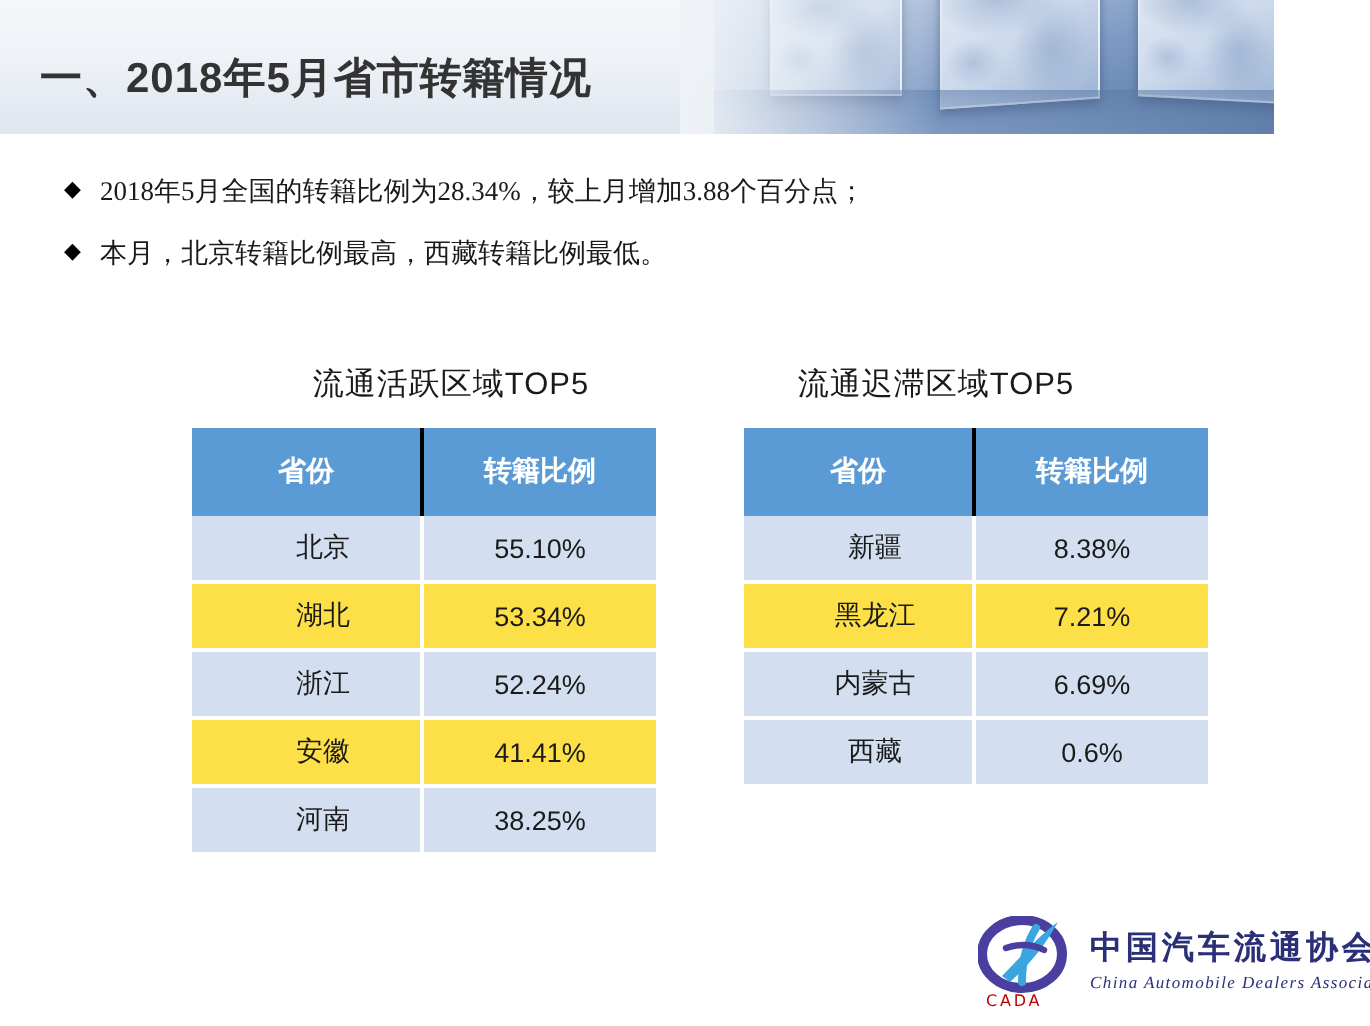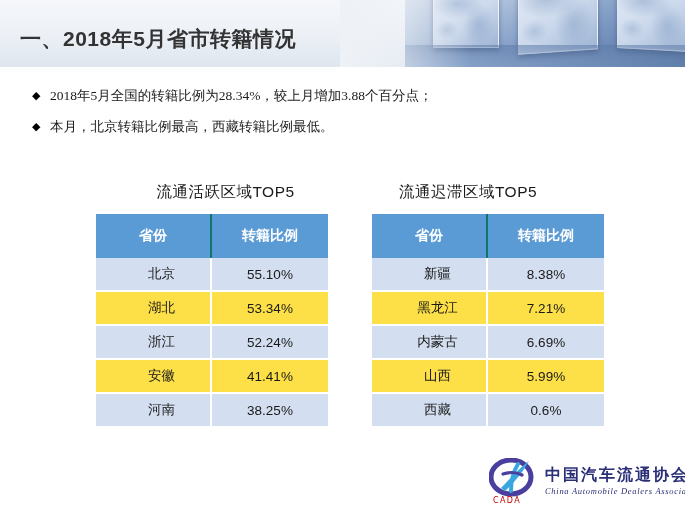--- a/index.html
+++ b/index.html
@@ -12,21 +12,21 @@
     background: #ffffff;
     font-family: "Liberation Sans", "DejaVu Sans", sans-serif;
     overflow: hidden;
     position: relative;
   }
 
   
   .slide-header {
     position: absolute;
     left: 0; top: 0;
-    width: 685px;
+    width: 637px;
     height: 67px;
     background: linear-gradient(180deg, #f5f7fa 0%, #eef2f7 45%, #dfe6ef 100%);
     overflow: hidden;
   }
   .header-deco {
     position: absolute;
     right: 0; top: 0;
     width: 280px;
     height: 67px;
     overflow: hidden;
@@ -138,21 +138,21 @@
     color: #1a1a1a;
     font-weight: normal;
   }
   table.data-table thead th {
     background: #5b9bd5;
     color: #ffffff;
     font-weight: bold;
     height: 44px;
     font-size: 14px;
   }
-  table.data-table thead th.col-prov { border-right: 2px solid #0f766e; }
+  table.data-table thead th.col-prov { border-right: 2px solid #000000; }
   table.data-table tbody td       { border-bottom: 2px solid #ffffff; }
   table.data-table tbody td.col-prov { border-right: 2px solid #ffffff; padding-left: 17px; }
   table.data-table tbody tr.odd  td { background: #d3dff0; }
   table.data-table tbody tr.even td { background: #fde047; }
   table.data-table tbody tr:last-child td { border-bottom: 0; }
 
   
   .logo-wrap {
     position: absolute;
     left: 489px;
@@ -271,24 +271,20 @@
         <td class="col-prov">新疆</td>
         <td>8.38%</td>
       </tr>
       <tr class="even">
         <td class="col-prov">黑龙江</td>
         <td>7.21%</td>
       </tr>
       <tr class="odd">
         <td class="col-prov">内蒙古</td>
         <td>6.69%</td>
-      </tr>
-      <tr class="even">
-        <td class="col-prov">山西</td>
-        <td>5.99%</td>
       </tr>
       <tr class="odd">
         <td class="col-prov">西藏</td>
         <td>0.6%</td>
       </tr>
     </tbody>
   </table>
 </div>
 
 <div class="logo-wrap">

